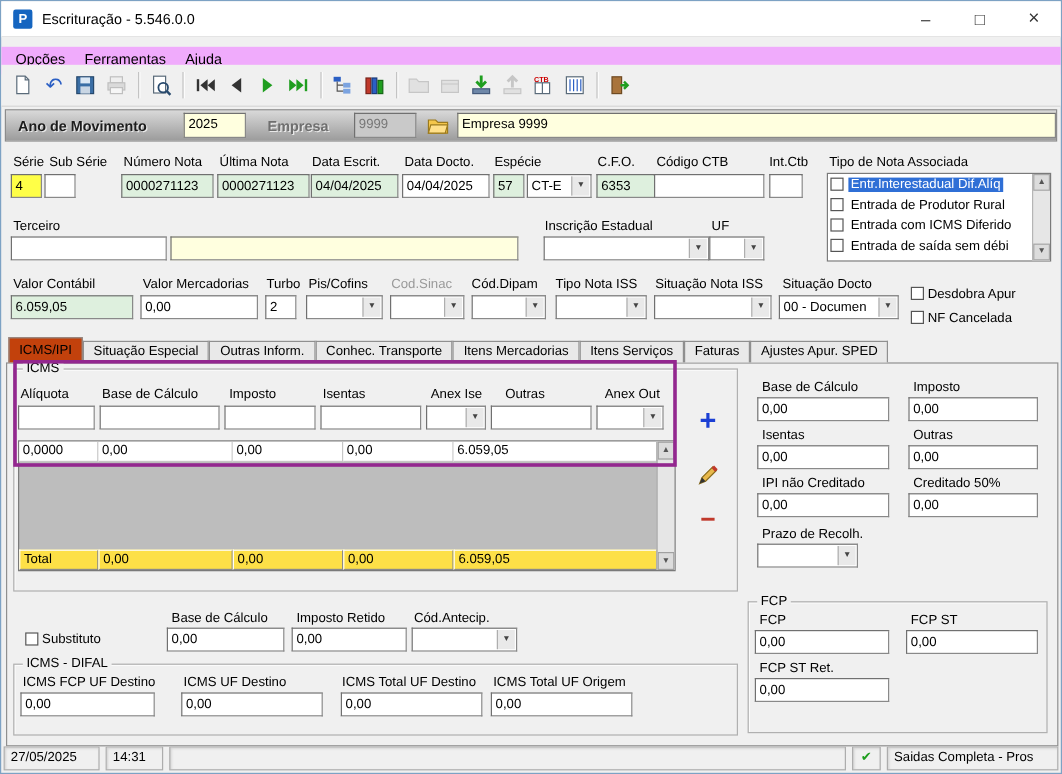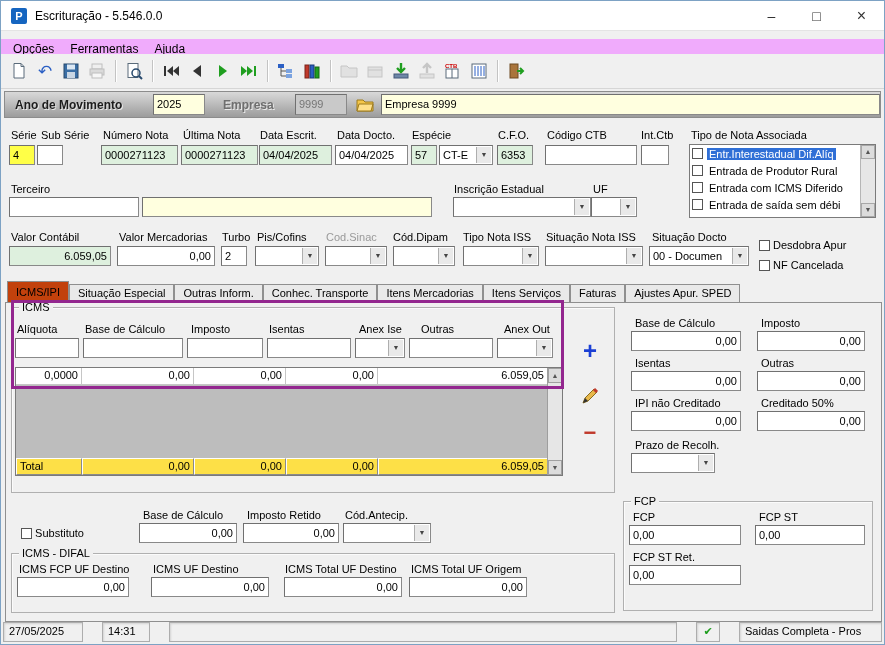--- a/index.html
+++ b/index.html
@@ -23,21 +23,21 @@
   .band{position:absolute;top:90px;left:3px;right:3px;height:27px;background:linear-gradient(#d9d9d9,#9c9c9c);border:1px solid #8c8c8c}
   .bandlbl{position:absolute;top:6px;font-weight:bold;color:#1c1c1c;text-shadow:1px 1px 0 #e9e9e9;font-size:12px}
   .bandlbl.dis{color:#6f6f6f}
   
   .lbl{position:absolute;white-space:nowrap;font-size:11px}
   .lbl.dis{color:#9a9a9a}
   .fld{position:absolute;height:20px;background:#fff;border:1px solid #898989;border-top-color:#707070;border-left-color:#707070;padding:0 3px;line-height:18px;font-size:11px;white-space:nowrap;overflow:hidden}
   .green{background:#def0de}
   .yellow{background:#ffff47}
   .cream{background:#ffffdf}
-  .right{text-align:right}
+  .right{}
   .arr{position:absolute;right:1px;top:1px;bottom:1px;width:15px;background:#e9e9e9;border-left:1px solid #aeaeae;display:flex;align-items:center;justify-content:center;font-size:7px;color:#444}
   .combo{padding-right:18px}
   .cb{display:inline-block;width:11px;height:11px;background:#fff;border:1px solid #555;vertical-align:-2px}
   .cbrow{position:absolute;white-space:nowrap;font-size:11px}
   
   .listbox{position:absolute;background:#fff;border:1px solid #7a7a7a}
   .li{height:17px;display:flex;align-items:center;gap:4px;padding:0 2px;white-space:nowrap;overflow:hidden}
   .li .litext{padding:0 2px}
   .li.sel .litext{background:#2f6fd6;color:#fff}
   .lb-scroll{position:absolute;top:0;right:0;bottom:0;width:15px;background:#e6e6e6;border-left:1px solid #b5b5b5}
@@ -54,21 +54,21 @@
   .grid{position:absolute;left:14px;top:366px;width:548px;height:109px;border:1px solid #7a7a7a;background:#bdbdbd}
   .grow{position:absolute;left:0;width:532px;height:17px;display:flex}
   .gcell{height:17px;border-right:1px solid #c6c6c6;border-bottom:1px solid #c6c6c6;background:#fff;padding:1px 3px;font-size:11px;overflow:hidden;white-space:nowrap}
   .trow .gcell{background:#fde047;border:1px solid;border-color:#fdfdfd #8a8a8a #8a8a8a #fdfdfd}
   .gsb{position:absolute;top:0;right:0;width:15px;bottom:0;background:#e6e6e6;border-left:1px solid #9e9e9e}
   .gsb .sb{position:absolute;left:0;right:0;height:15px;background:#dcdcdc;border:1px solid #a0a0a0;text-align:center;font-size:7px;line-height:13px;color:#555}
   .gbtn{position:absolute;width:30px;height:27px;display:flex;align-items:center;justify-content:center;font-weight:bold}
   
   .annotation{position:absolute;left:10px;top:299px;width:553px;height:89px;border:3px solid #93278f;z-index:20;pointer-events:none}
   
-  .statusbar{position:absolute;left:2px;right:2px;bottom:2px;height:20px;display:flex;gap:19px}
+  .statusbar{position:absolute;left:2px;right:2px;bottom:2px;height:20px;display:flex;gap:5px}
   .spanel{border:1px solid #adadad;box-shadow:inset 1px 1px 2px rgba(0,0,0,.12);background:#f0f0f0;padding:0 5px;line-height:17px;font-size:11px;white-space:nowrap;overflow:hidden}
   svg{display:block}
 </style>
 </head>
 <body>
 
 <div id="win">
 
   <div class="titlebar">
     <div class="appicon">P</div>
@@ -236,21 +236,21 @@
   <div class="fld" style="left:36px;top:144px;width:26px"></div>
   <div class="fld green" style="left:100px;top:144px;width:77px">0000271123</div>
   <div class="fld green" style="left:180px;top:144px;width:77px">0000271123</div>
   <div class="fld green" style="left:258px;top:144px;width:73px">04/04/2025</div>
   <div class="fld" style="left:334px;top:144px;width:73px">04/04/2025</div>
   <div class="fld green" style="left:410px;top:144px;width:26px">57</div>
   <div class="fld combo" style="left:438px;top:144px;width:54px">
     <span>CT-E</span>
     <span class="arr">▼</span>
   </div>
-  <div class="fld green" style="left:496px;top:144px;width:36px">6353</div>
+  <div class="fld green" style="left:496px;top:144px;width:49px">6353</div>
   <div class="fld" style="left:544px;top:144px;width:92px"></div>
   <div class="fld" style="left:640px;top:144px;width:28px"></div>
 
   <div class="listbox" style="left:688px;top:143px;width:187px;height:74px">
     <div class="li sel" style="width:170px">
       <span class="cb"></span>
       <span class="litext">Entr.Interestadual Dif.Alíq</span>
     </div>
     <div class="li" style="width:170px">
       <span class="cb"></span>

